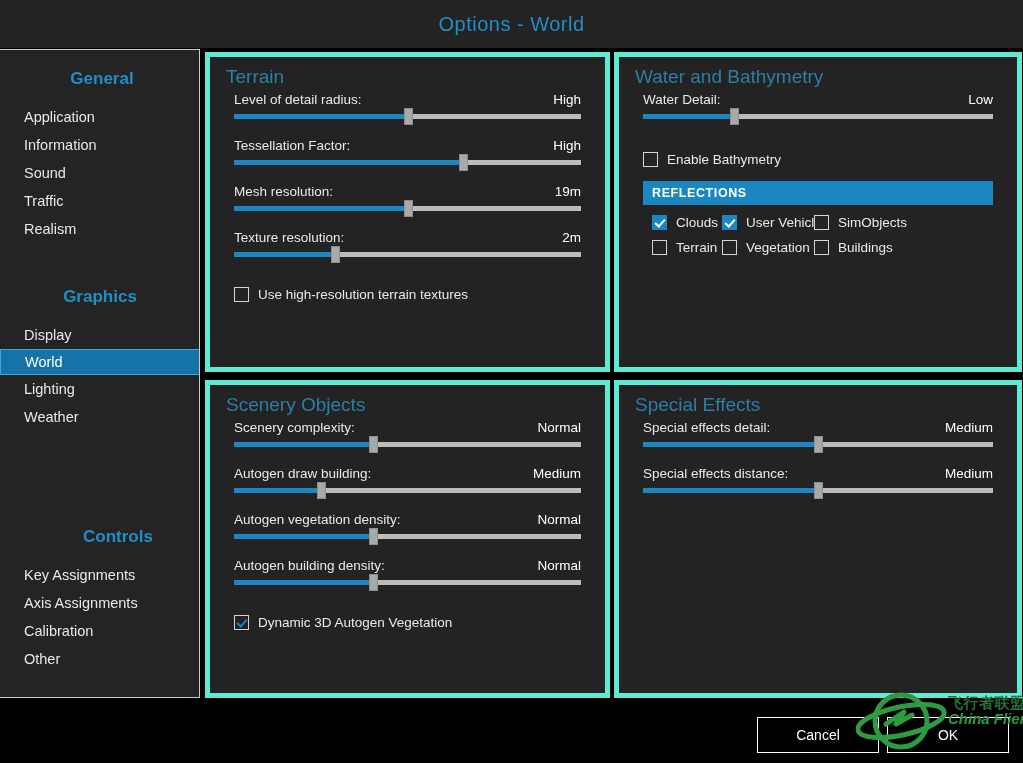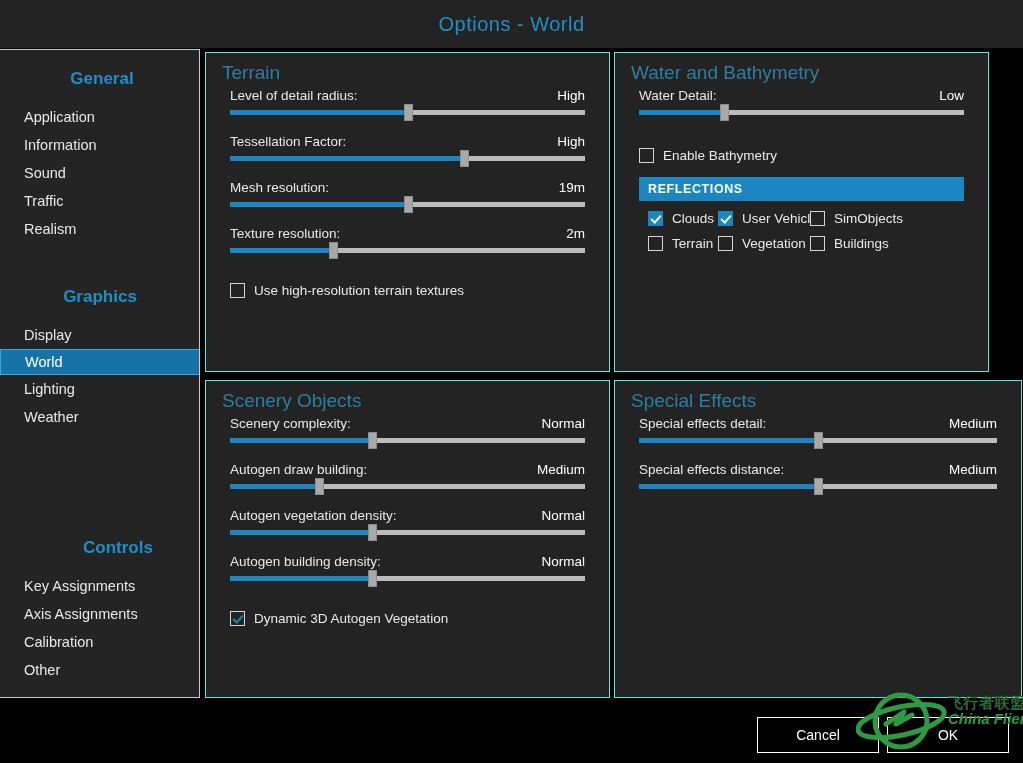--- a/index.html
+++ b/index.html
@@ -74,21 +74,21 @@
     color: #ffffff;
     height: 26px;
     line-height: 24px;
     width: 200px;
   }
 
   
   .panel {
     position: absolute;
     background: #232323;
-    border: 1px solid #5eead4;
+    border: 5px solid #5eead4;
     box-sizing: border-box;
     overflow: hidden;
   }
   .panel-title {
     color: #2b7ea4;
     font-size: 19px;
     font-weight: 400;
     margin: 0;
     padding: 10px 0 6px 16px;
     line-height: 1;
@@ -259,21 +259,21 @@
         </div>
         <div style="position: absolute; left: 0px; top: 237px; width: 200px;">
           <div class="group-head">Graphics</div>
           <div style="margin-top: 14px;">
             <div class="nav-item"><span>Display</span></div>
             <div class="nav-item selected"><span>World</span></div>
             <div class="nav-item"><span>Lighting</span></div>
             <div class="nav-item"><span>Weather</span></div>
           </div>
         </div>
-        <div style="position: absolute; left: 0px; top: 477px; width: 236px; margin-top: 11px;">
+        <div style="position: absolute; left: 0px; top: 477px; width: 236px;">
           <div class="group-head">Controls</div>
           <div style="margin-top: 14px;">
             <div class="nav-item"><span>Key Assignments</span></div>
             <div class="nav-item"><span>Axis Assignments</span></div>
             <div class="nav-item"><span>Calibration</span></div>
             <div class="nav-item"><span>Other</span></div>
           </div>
         </div>
       </div>
   </div>
@@ -328,21 +328,21 @@
           </div>
         </div>
       <div style="height:11px"></div>
       <div class="cbrow">
         <span class="cbox" id="cb-terrain-hires"></span>
         <span>Use high-resolution terrain textures</span>
       </div>
     </div>
   </div>
 
-  <div class="panel" id="panel-water" style="left:614px; top:52px; width:375px; height:320px;">
+  <div class="panel" id="panel-water" style="left:614px; top:52px; width:408px; height:320px;">
     <div class="panel-title">Water and Bathymetry</div>
     <div class="panel-body">
       <div id="water-sliders">
           <div class="slider-row">
             <div class="slider-labels">
               <span>Water Detail:</span>
               <span class="slider-value">Low</span>
             </div>
             <div class="slider-track">
               <div class="slider-fill" style="width: 26%;"></div>

